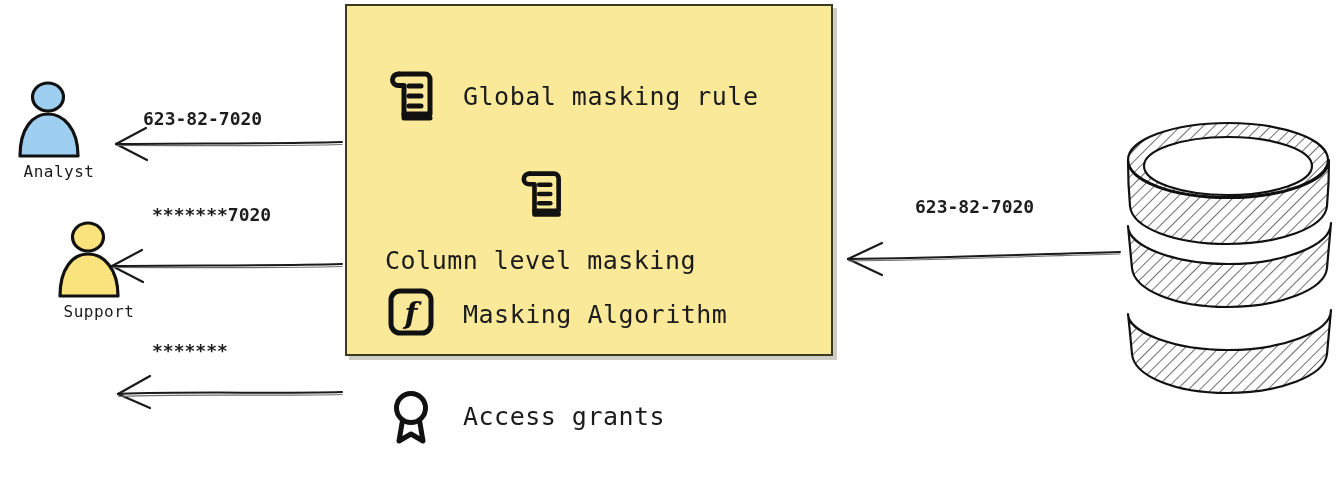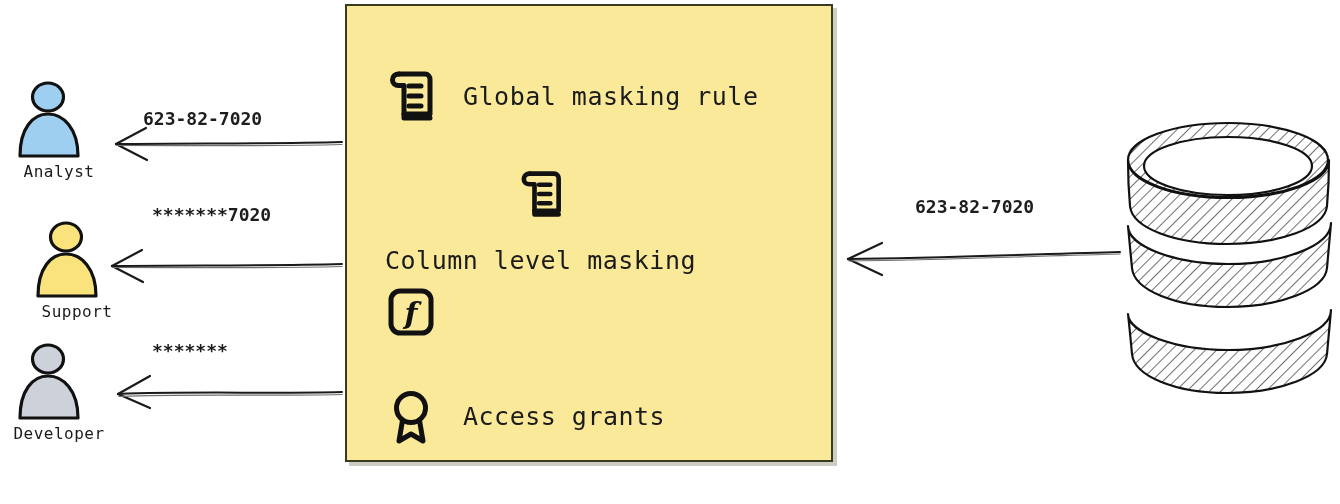--- a/index.html
+++ b/index.html
@@ -39,21 +39,21 @@
   .actor .name {
     display: block;
     font-family: "DejaVu Sans Mono", "Liberation Mono", monospace;
     font-size: 16px;
     color: #1b1b1b;
     letter-spacing: 0.5px;
     margin-top: -2px;
     margin-left: 8px;
   }
   #actor-analyst  { left: 0px;  top: 78px; }
-  #actor-support  { left: 18px;  top: 218px; }
+  #actor-support  { left: 0px;  top: 218px; padding-left: 40px; }
   #actor-developer{ left: 0px;  top: 340px; }
 
   
   .flow-label {
     position: absolute;
     font-family: "DejaVu Sans Mono", "Liberation Mono", monospace;
     font-size: 18px;
     font-weight: bold;
     color: #1d1d1d;
     letter-spacing: 0px;
@@ -63,21 +63,21 @@
   #label-support   { left: 152px; top: 204px; }
   #label-developer { left: 152px; top: 340px; }
   #label-db        { left: 915px; top: 196px; }
 
   
   #policy-card {
     position: absolute;
     left: 345px;
     top: 4px;
     width: 488px;
-    height: 458px;
+    height: 352px;
     background: #fae999;
     border: 2px solid #3a3a1f;
     box-sizing: border-box;
     box-shadow: 4px 4px 0 rgba(60,55,20,0.25);
   }
   #policy-list {
     position: absolute;
     left: 0; top: 0;
     width: 100%; height: 100%;
   }
@@ -155,27 +155,20 @@
   </div>
 
   <div class="actor" id="actor-support">
     <svg class="glyph" viewBox="0 0 110 86">
       <ellipse cx="48" cy="19" rx="15.5" ry="14" fill="#fae27c" stroke="#111111" stroke-width="3.2"></ellipse>
       <path d="M 20 78 C 20 50 33 36 48 36 C 63 36 78 50 78 78 Z" fill="#fae27c" stroke="#111111" stroke-width="3.2" stroke-linejoin="round"></path>
     </svg>
     <span class="name">Support</span>
   </div>
 
-  <div class="actor" id="actor-developer">
-    <svg class="glyph" viewBox="0 0 110 86">
-      <ellipse cx="48" cy="19" rx="15.5" ry="14" fill="#cdd2da" stroke="#111111" stroke-width="3.2"></ellipse>
-      <path d="M 20 78 C 20 50 33 36 48 36 C 63 36 78 50 78 78 Z" fill="#cdd2da" stroke="#111111" stroke-width="3.2" stroke-linejoin="round"></path>
-    </svg>
-    <span class="name">Developer</span>
-  </div>
 
   <div class="flow-label" id="label-analyst">623-82-7020</div>
   <div class="flow-label" id="label-support">*******7020</div>
   <div class="flow-label" id="label-developer">*******</div>
   <div class="flow-label" id="label-db">623-82-7020</div>
 
   <div id="policy-card">
     <div id="policy-list">
 
       <div class="policy-row" id="policy-row-0">
@@ -202,20 +195,21 @@
           </g>
         </svg>
         <span class="row-text">Column level masking</span>
       </div>
 
       <div class="policy-row" id="policy-row-2">
         <svg class="row-icon" viewBox="0 0 52 56">
           <rect x="6" y="5" width="40" height="42" rx="9" ry="9" fill="none" stroke="#111111" stroke-width="5"></rect>
           <text x="26" y="38" text-anchor="middle" font-family="DejaVu Serif, Liberation Serif, serif" font-size="30" font-style="italic" font-weight="bold" fill="#111111">f</text>
         </svg>
+        <span class="row-text">Masking Algorithm</span>
       </div>
 
       <div class="policy-row" id="policy-row-3">
         <svg class="row-icon" viewBox="0 0 52 56">
           <g fill="none" stroke="#111111" stroke-width="5" stroke-linejoin="round" stroke-linecap="round">
             <circle cx="26" cy="20" r="14.5"></circle>
             <path d="M 17.5 32.5 L 14 53 L 26 46 L 38 53 L 34.5 32.5"></path>
           </g>
         </svg>
         <span class="row-text">Access grants</span>

